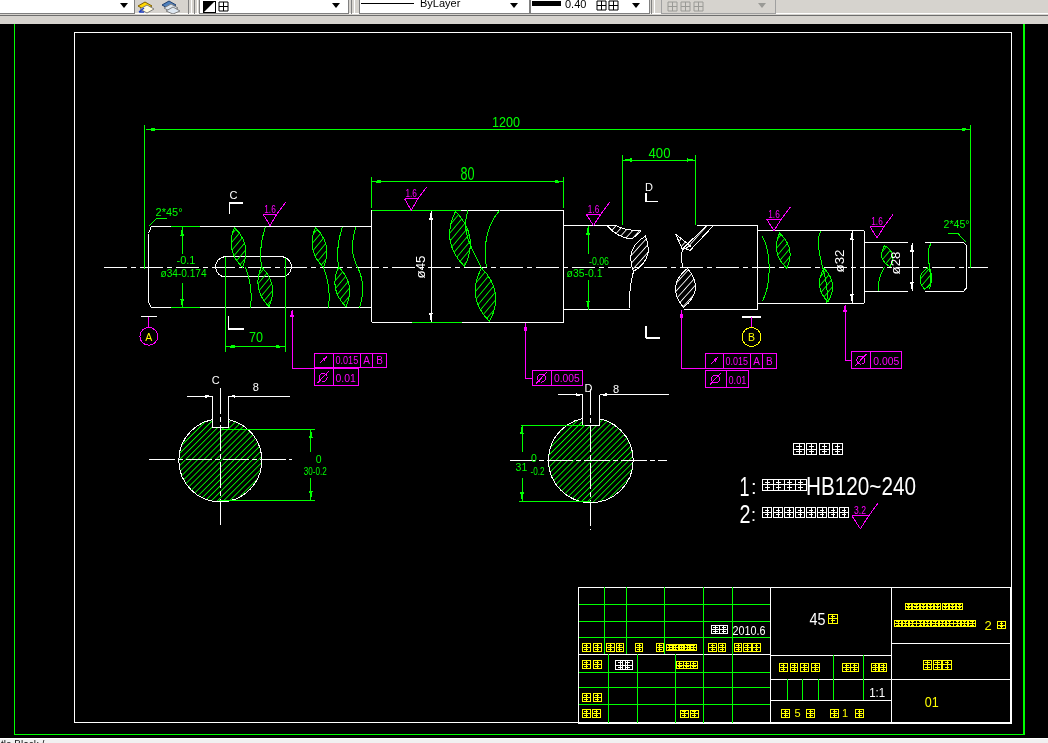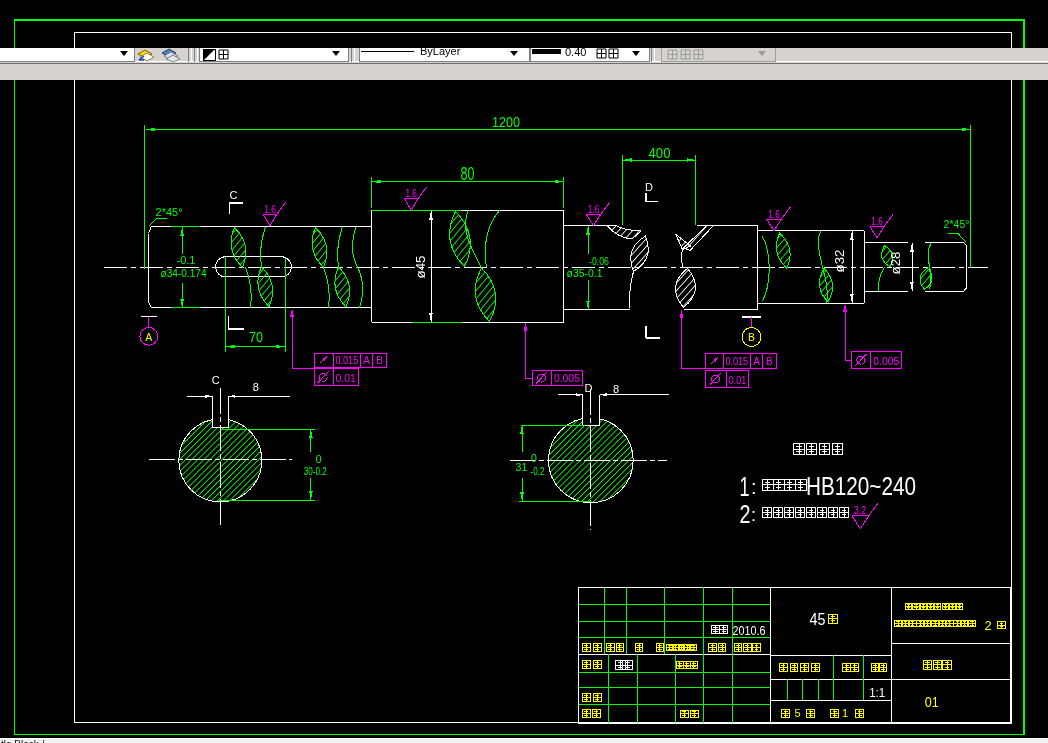--- a/index.html
+++ b/index.html
@@ -369,21 +369,21 @@
       <use href="#hz" transform="translate(953.2 619.5) scale(0.800)" stroke="#ffff00"></use>
       <use href="#hz" transform="translate(960.6 619.5) scale(0.800)" stroke="#ffff00"></use>
       <use href="#hz" transform="translate(968.0 619.5) scale(0.800)" stroke="#ffff00"></use>
       <text x="984.5" y="630" fill="#ffff00" font-size="13" text-anchor="start" font-family="&quot;Liberation Sans&quot;,sans-serif">2</text>
       <use href="#hz" transform="translate(996.9 620.5) scale(0.900)" stroke="#ffff00"></use>
       <use href="#hz" transform="translate(922.5 659.8) scale(1.020)" stroke="#ffff00"></use>
       <use href="#hz" transform="translate(932.3 659.8) scale(1.020)" stroke="#ffff00"></use>
       <use href="#hz" transform="translate(942.1 659.8) scale(1.020)" stroke="#ffff00"></use>
       <text x="931.8" y="707" fill="#ffff00" font-size="15" text-anchor="middle" font-family="&quot;Liberation Sans&quot;,sans-serif" textLength="14" lengthAdjust="spacingAndGlyphs">01</text>
     </svg>
-<div style="position:absolute;left:0;top:0;width:1048px;height:32px;background:#d6d3ce;margin-top:48px;">
+<div style="position:absolute;left:0;top:0;width:1048px;height:24px;background:#d6d3ce;">
 <div style="position:absolute;left:0;top:13px;width:1048px;height:1px;background:#ffffff;"></div>
 <div style="position:absolute;left:0;top:15px;width:1048px;height:1px;background:#6e6e6e;"></div>
 <div style="position:absolute;left:0;top:0;width:134px;height:13px;background:#fff;border-right:1px solid #808080;border-bottom:1px solid #808080;"></div>
 <div style="position:absolute;left:120px;top:3px;width:0;height:0;border-left:4px solid transparent;border-right:4px solid transparent;border-top:5px solid #000;"></div>
 <svg style="left:137px;top:0;" width="46" height="14" viewBox="0 0 46 14">
 <path d="M1,6 L8,2 L15,6 L8,10 Z" fill="#ffd700" stroke="#806000"></path>
 <path d="M3,9 L10,5 L17,9 L10,13 Z" fill="#fffbe0" stroke="#808080"></path>
 <path d="M2,12 l5,-4 m0,4 l-5,0 z" stroke="#2040c0" fill="none" stroke-width="1.5"></path>
 <path d="M25,5 L32,1 L39,5 L32,9 Z" fill="#4f81bd" stroke="#204070"></path>
 <path d="M27,8 L34,4 L41,8 L34,12 Z" fill="#dce6f0" stroke="#808080"></path>

